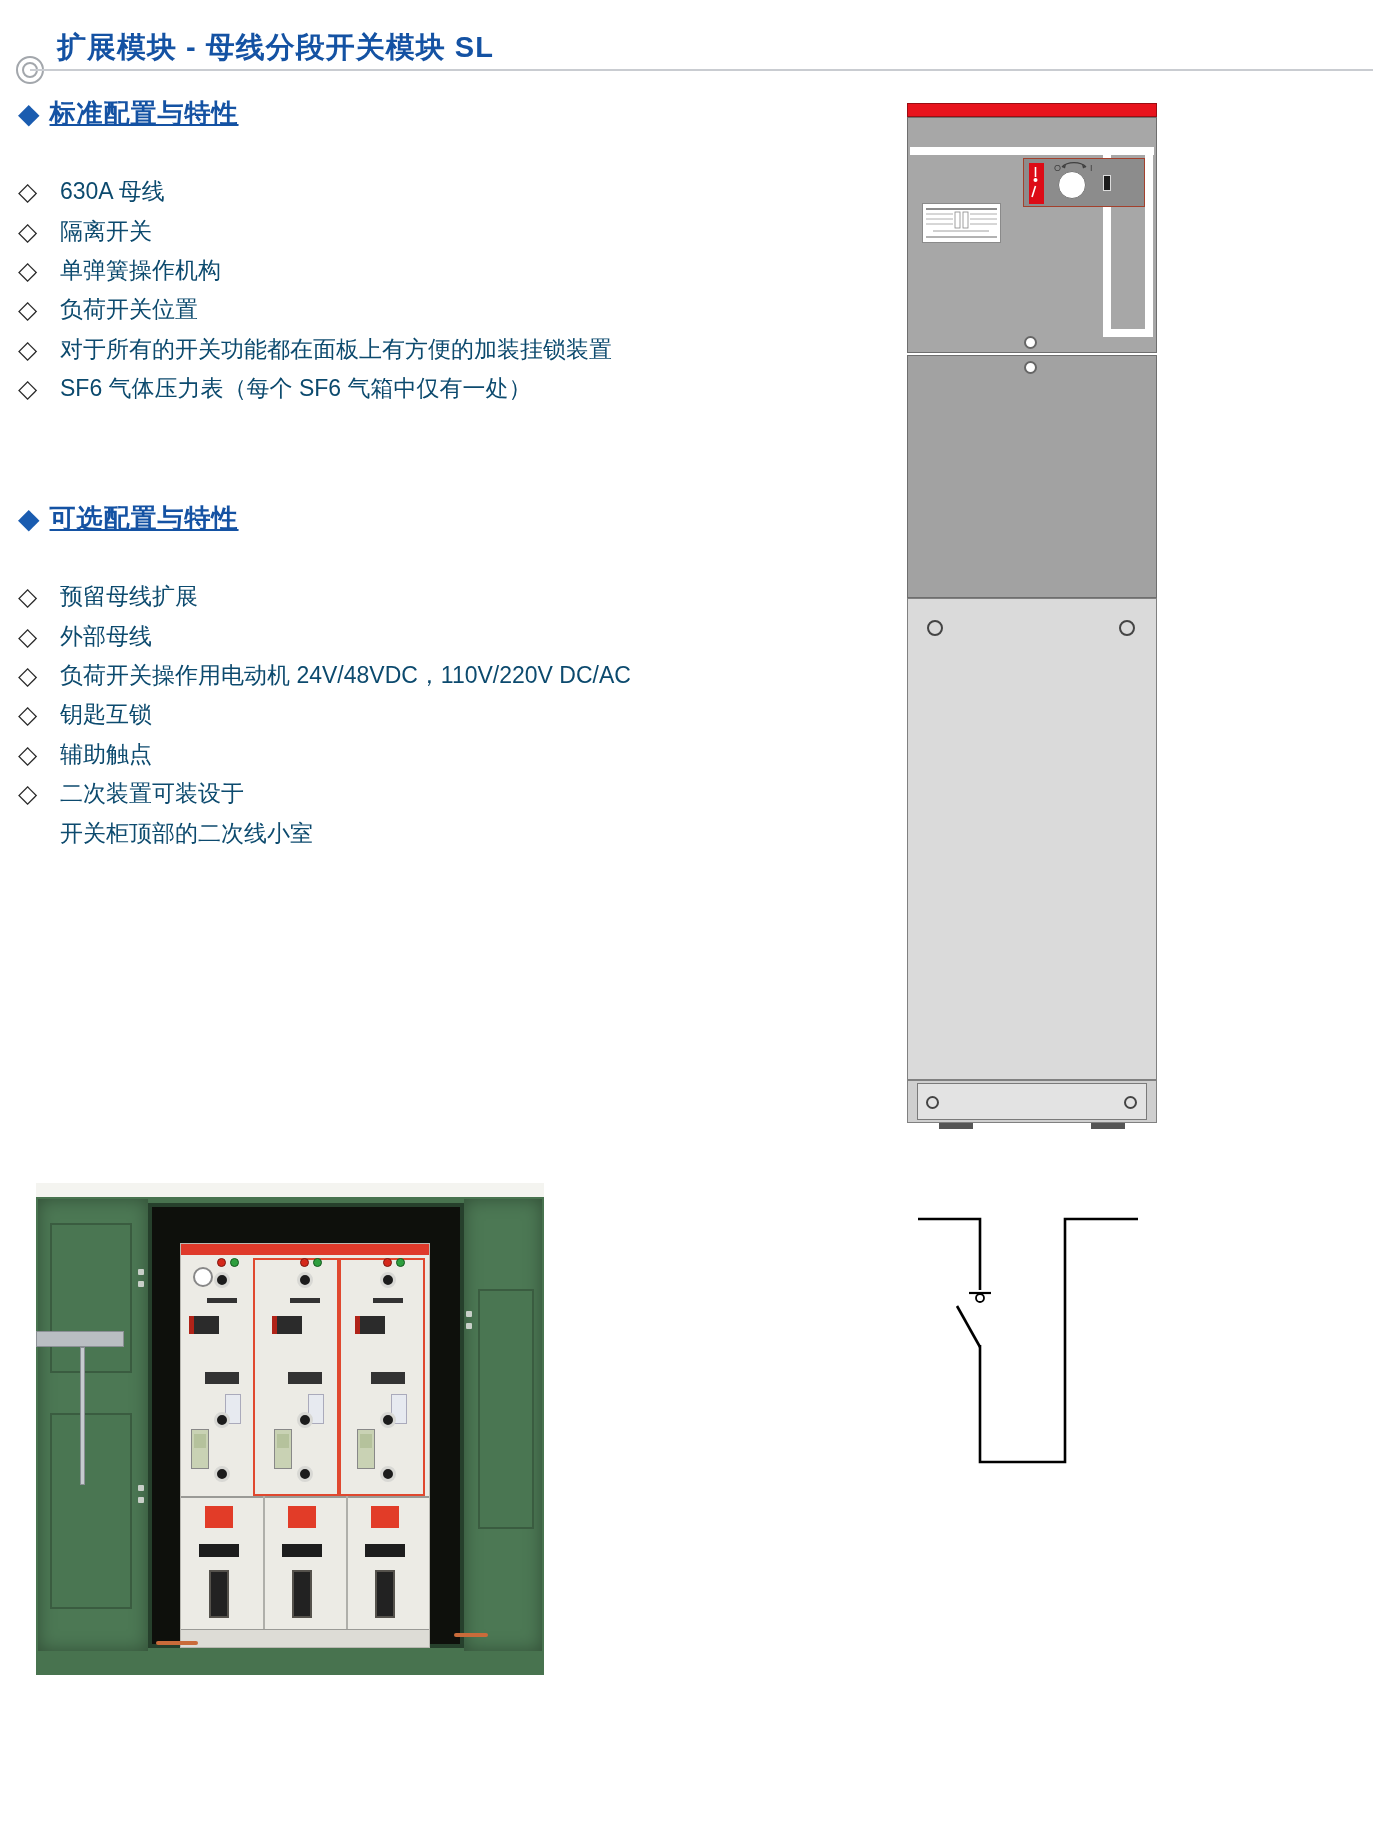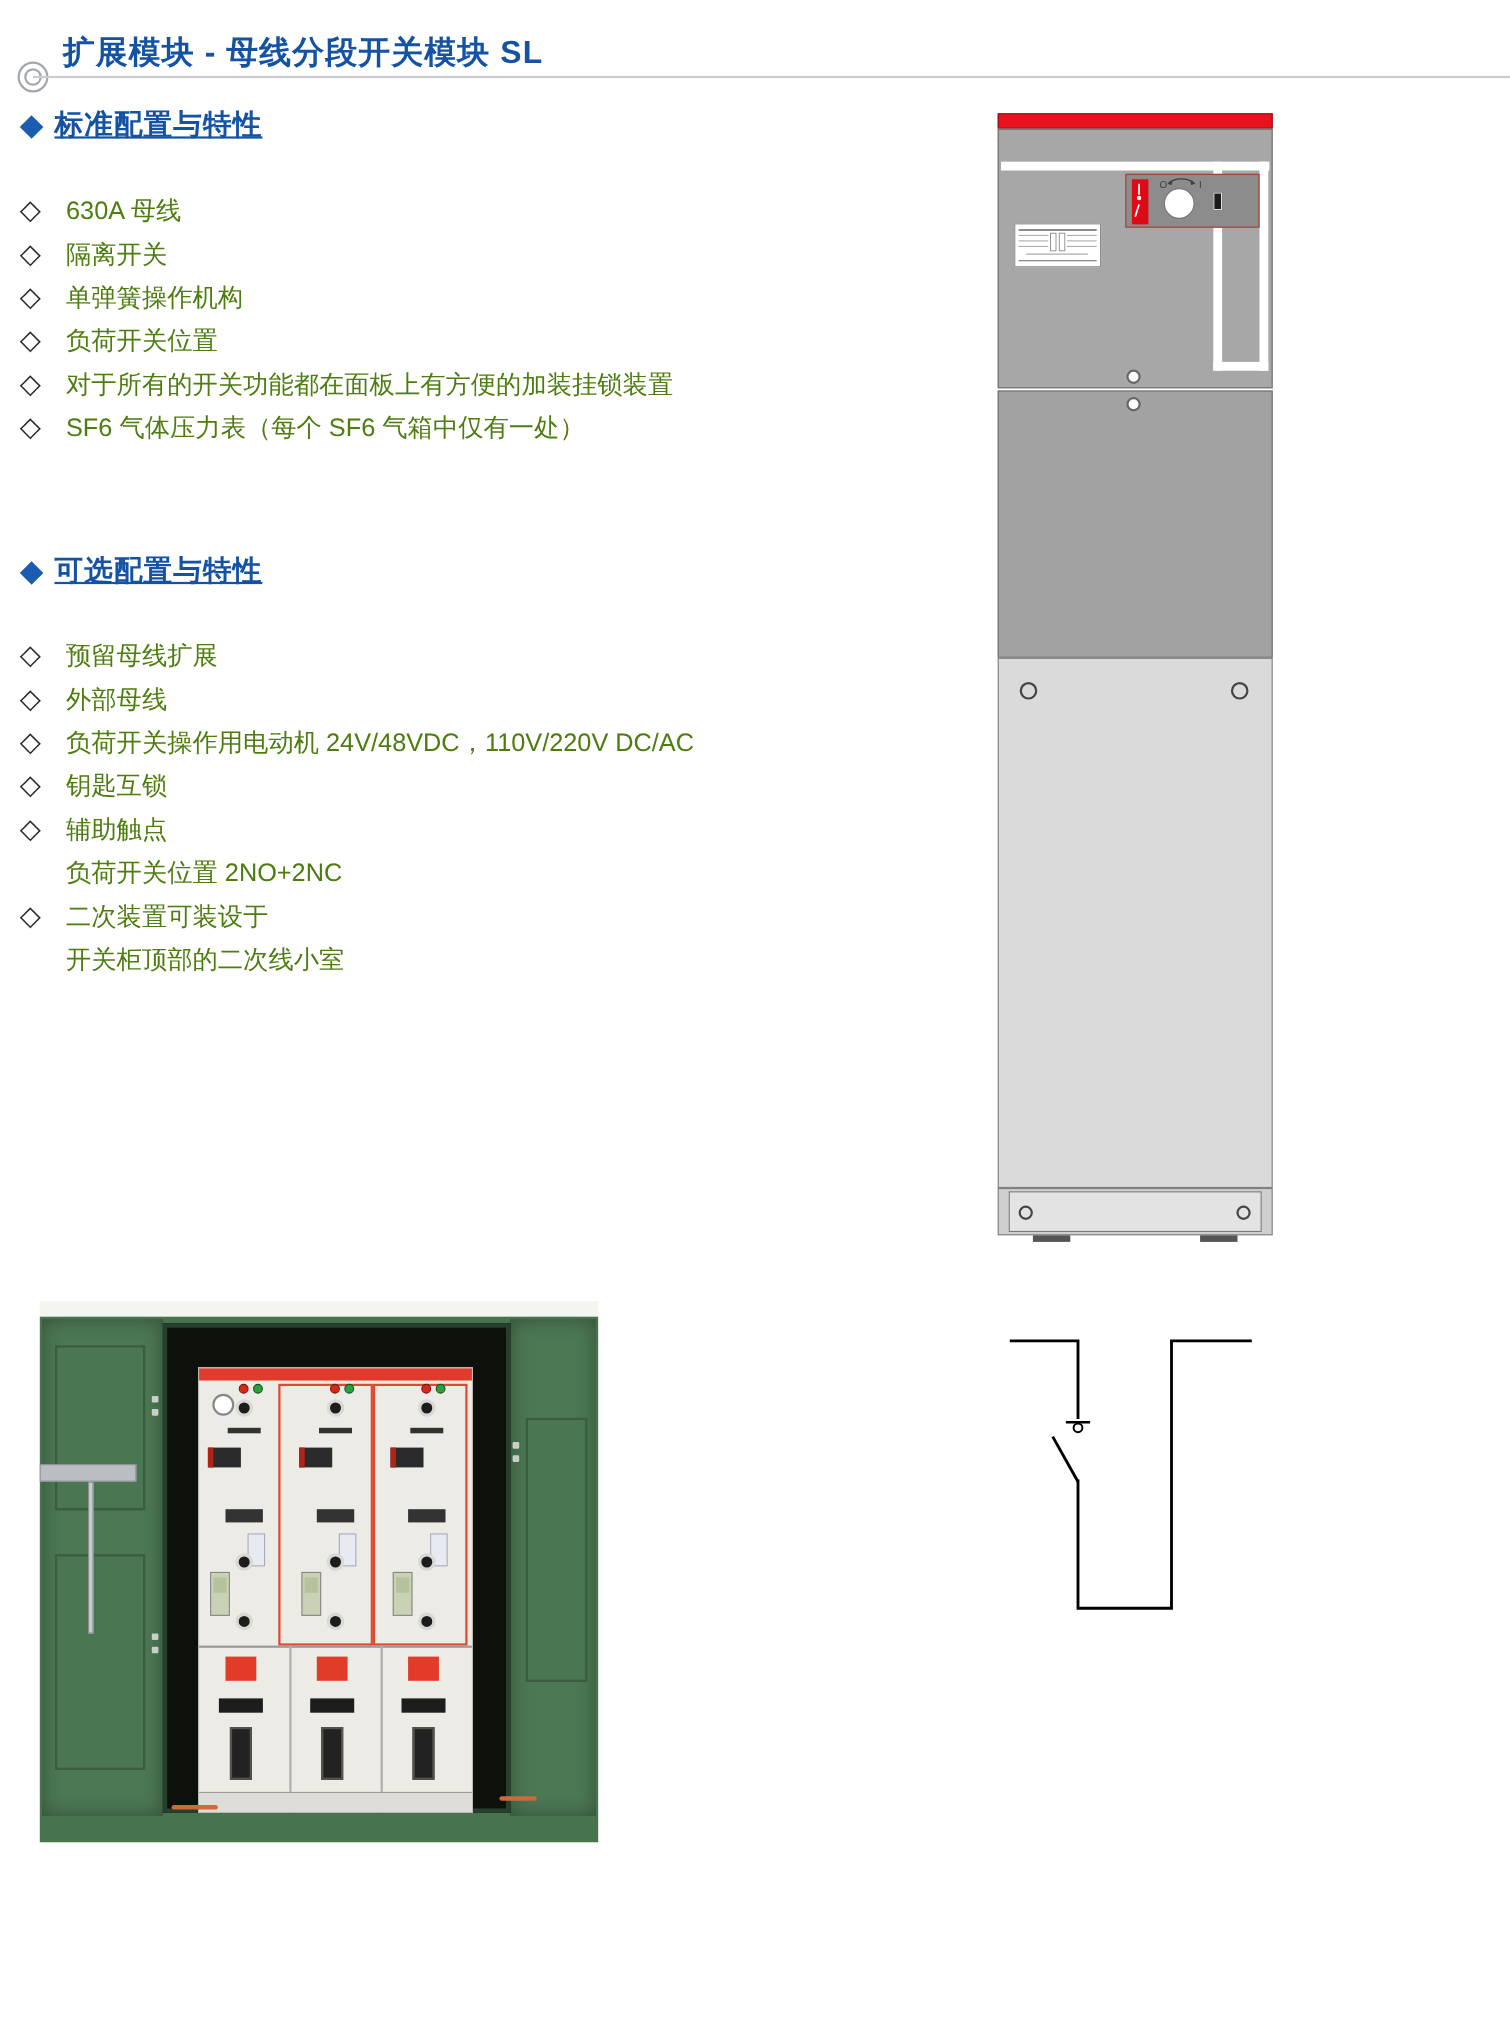--- a/index.html
+++ b/index.html
@@ -16,21 +16,21 @@
   .sec-head{position:absolute;left:18px;display:flex;align-items:center;gap:10px;}
   .sec-head .dm{font-size:28px;color:#1A5CB0;line-height:1;}
   .sec-head .tx{font-size:26px;font-weight:bold;color:#1452A3;letter-spacing:1px;text-decoration:underline;}
   .sec1{top:96px;} .sec2{top:501px;}
 
   
   .feat-list{position:absolute;left:18px;width:660px;}
   .flist1{top:172px;} .flist2{top:577px;}
   .feat-row{height:39.4px;display:flex;align-items:center;}
   .feat-row .mk{width:42px;font-size:25px;color:#2A2A2A;line-height:1;}
-  .feat-row .tx{font-size:23px;color:#4d7c0f;white-space:nowrap;}
+  .feat-row .tx{font-size:23px;color:#0c4a6e;white-space:nowrap;}
   .feat-row.indent{padding-left:42px;}
 
   
   .cab{position:absolute;left:907px;top:103px;width:250px;height:1026px;}
   .cab *{position:absolute;box-sizing:border-box;}
   .cab-redbar{left:0;top:0;width:250px;height:14px;background:#E8131D;border:1px solid #9A0D13;}
   .cab-upper{left:0;top:14px;width:250px;height:236px;background:#A7A7A7;border:1px solid #6E6E6E;}
   .stripe{background:#FFFFFF;}
   .st-h{left:3px;top:44px;width:244px;height:8px;}
   .st-v1{left:196px;top:44px;width:8px;height:190px;}
@@ -152,23 +152,20 @@
         <span class="tx">负荷开关操作用电动机 24V/48VDC，110V/220V DC/AC</span>
       </div>
     <div class="feat-row">
         <span class="mk">◇</span>
         <span class="tx">钥匙互锁</span>
       </div>
     <div class="feat-row">
         <span class="mk">◇</span>
         <span class="tx">辅助触点</span>
       </div>
-    <div class="feat-row indent">
-        <span class="tx">负荷开关位置 2NO+2NC</span>
-      </div>
     <div class="feat-row">
         <span class="mk">◇</span>
         <span class="tx">二次装置可装设于</span>
       </div>
     <div class="feat-row indent">
         <span class="tx">开关柜顶部的二次线小室</span>
       </div>
   </div>
 
   <div class="cab">

